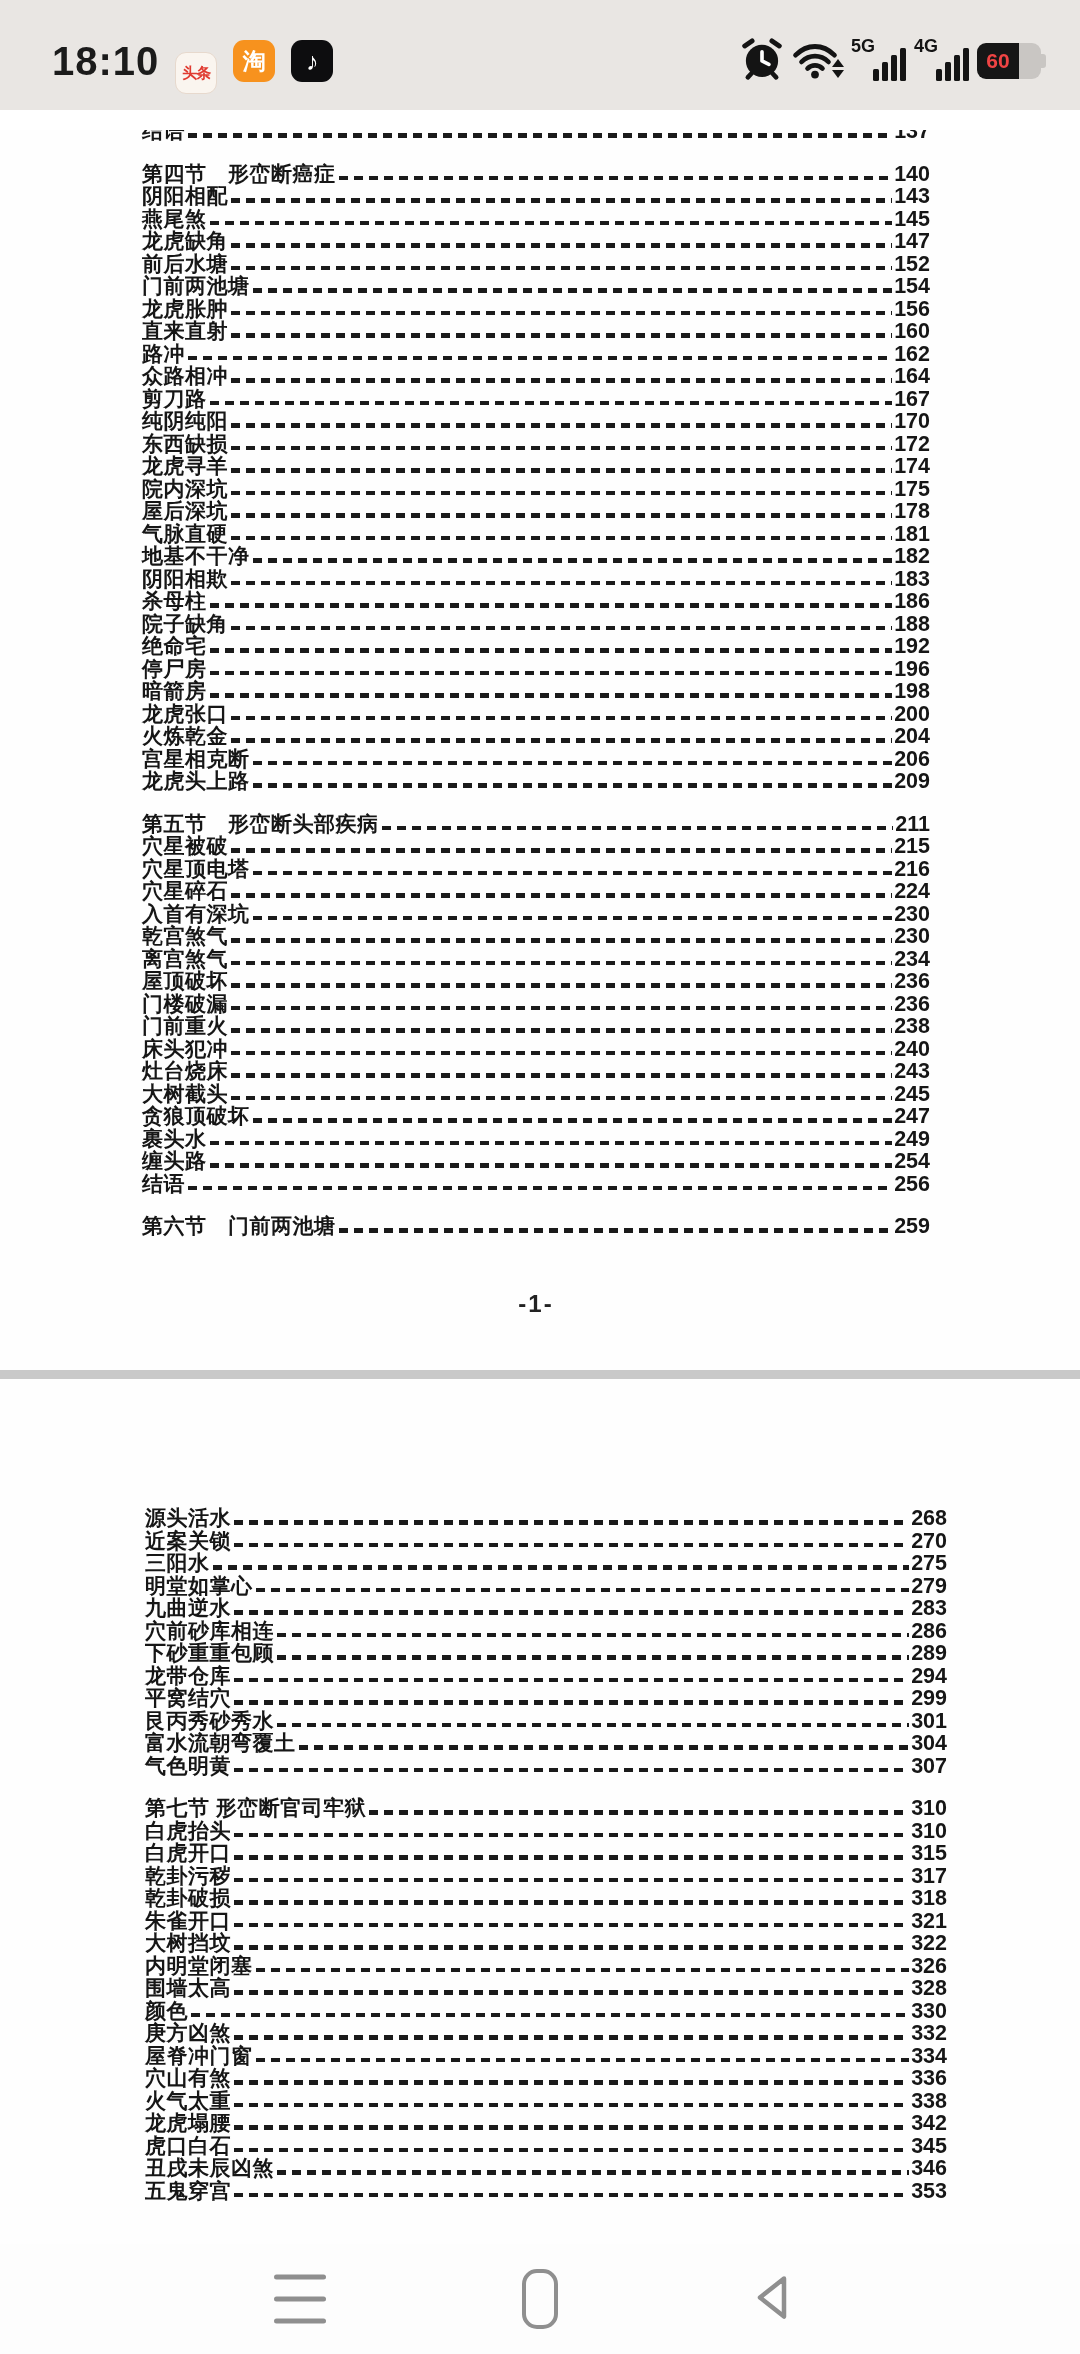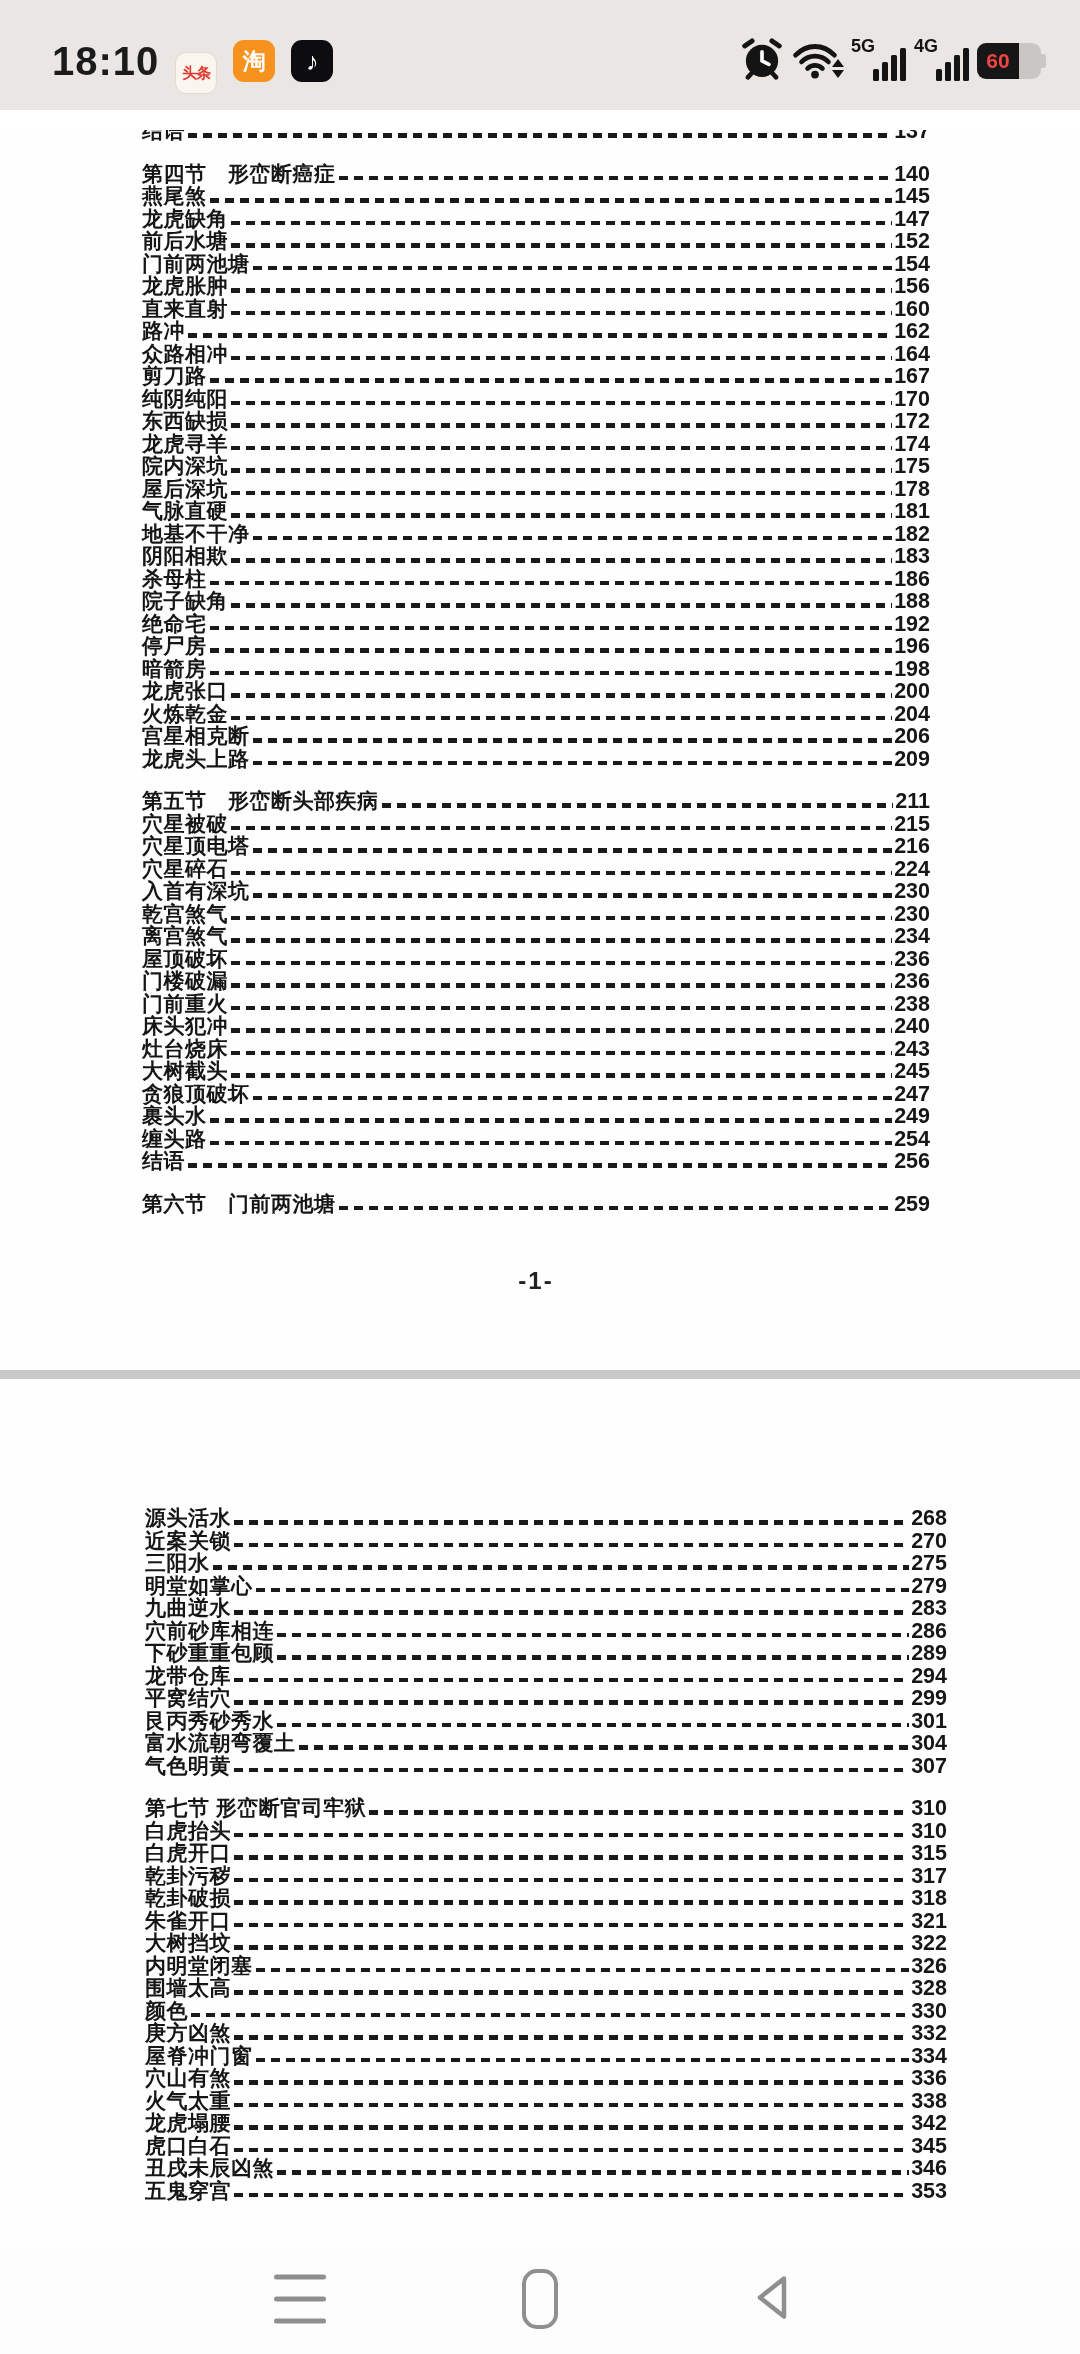--- a/index.html
+++ b/index.html
@@ -166,20 +166,25 @@
             <span class="title">结语</span>
             <span class="leader"></span>
             <span class="pagenum">137</span>
           </div>
           <div class="row section">
             <span class="title">第四节　形峦断癌症</span>
             <span class="leader"></span>
             <span class="pagenum">140</span>
           </div>
           <div class="row">
+            <span class="title">阴阳相配</span>
+            <span class="leader"></span>
+            <span class="pagenum">143</span>
+          </div>
+          <div class="row">
             <span class="title">燕尾煞</span>
             <span class="leader"></span>
             <span class="pagenum">145</span>
           </div>
           <div class="row">
             <span class="title">龙虎缺角</span>
             <span class="leader"></span>
             <span class="pagenum">147</span>
           </div>
           <div class="row">

